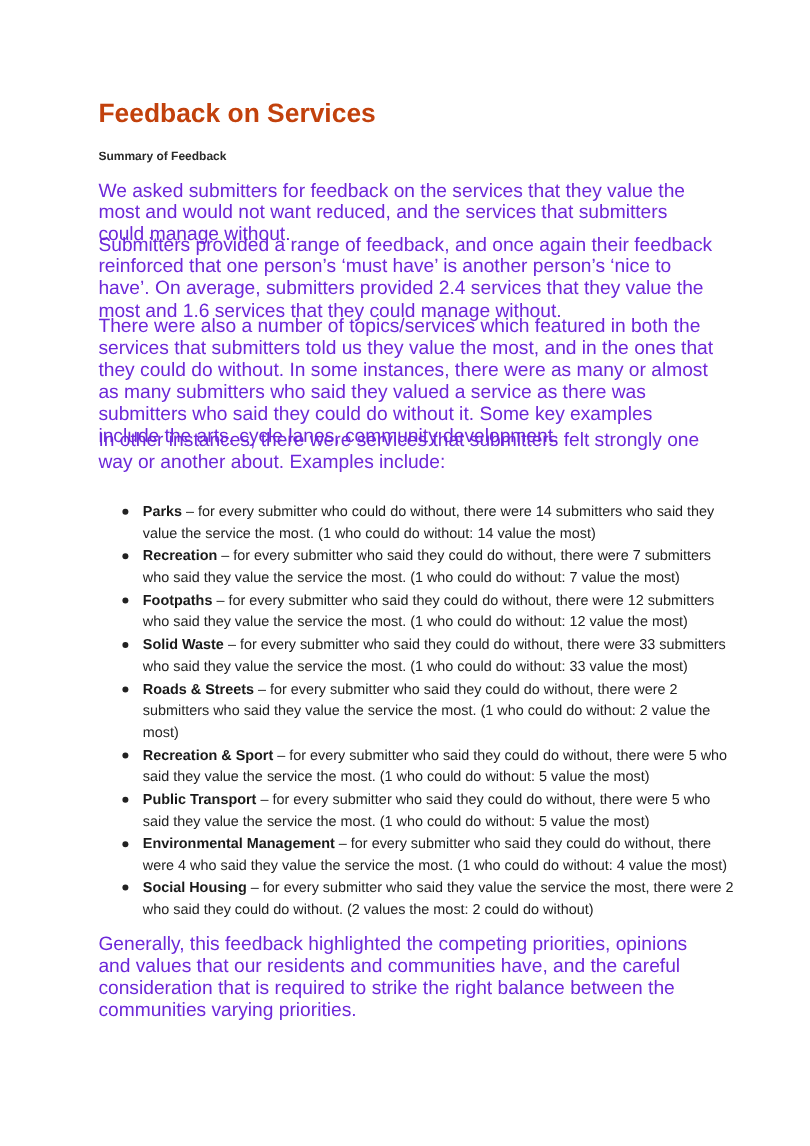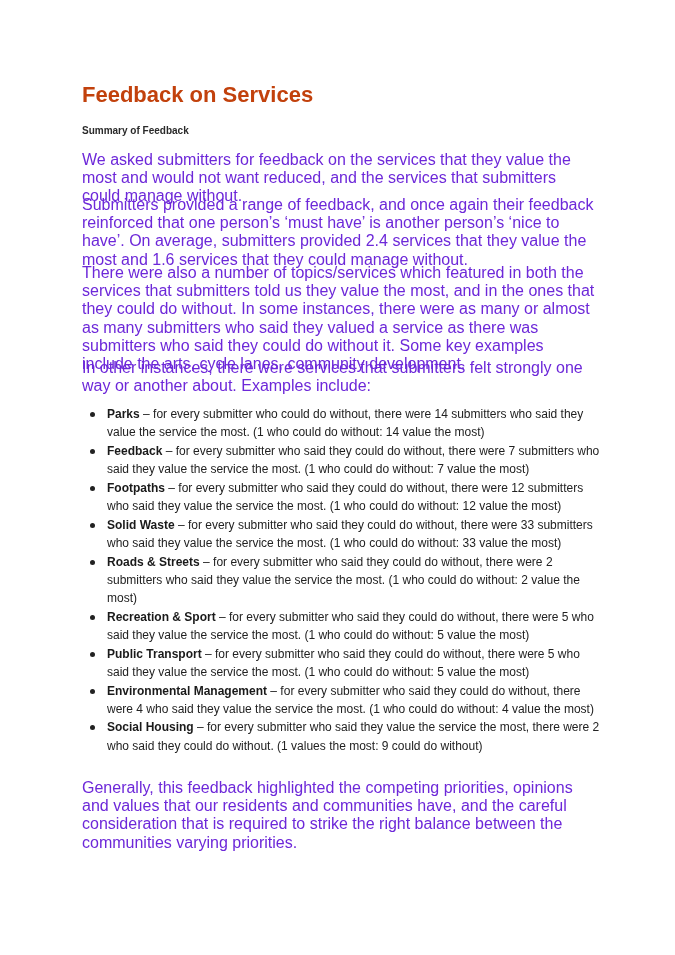--- a/index.html
+++ b/index.html
@@ -55,21 +55,21 @@
     .p2 { top: 196px; }
     .p3 { top: 264px; }
     .p4 { top: 359px; }
     .p5 { top: 779px; }
 
     .bullets {
       position: absolute;
       top: 405px;
       left: 0;
       width: 520px;
-      margin: 0;
+      margin: 12px;
       padding: 0;
       list-style: none;
     }
     .bullet {
       position: relative;
       padding-left: 25px;
       font-size: 12px;
       line-height: 18.2px;
       color: #222;
       margin-bottom: 0.5px;
@@ -100,21 +100,21 @@
   <p class="body-text p3">There were also a number of topics/services which featured in both the services that submitters told us they value the most, and in the ones that they could do without. In some instances, there were as many or almost as many submitters who said they valued a service as there was submitters who said they could do without it. Some key examples include the arts, cycle lanes, community development.</p>
   <p class="body-text p4">In other instances, there were services that submitters felt strongly one way or another about. Examples include:</p>
 
   <ul class="bullets">
     <li class="bullet">
       <span class="bullet-dot"></span>
       <span class="bullet-name">Parks</span><span> – for every submitter who could do without, there were 14 submitters who said they value the service the most. (1 who could do without: 14 value the most)</span>
     </li>
     <li class="bullet">
       <span class="bullet-dot"></span>
-      <span class="bullet-name">Feedback</span><span> – for every submitter who said they could do without, there were 7 submitters who said they value the service the most. (1 who could do without: 7 value the most)</span>
+      <span class="bullet-name">Recreation</span><span> – for every submitter who said they could do without, there were 7 submitters who said they value the service the most. (1 who could do without: 7 value the most)</span>
     </li>
     <li class="bullet">
       <span class="bullet-dot"></span>
       <span class="bullet-name">Footpaths</span><span> – for every submitter who said they could do without, there were 12 submitters who said they value the service the most. (1 who could do without: 12 value the most)</span>
     </li>
     <li class="bullet">
       <span class="bullet-dot"></span>
       <span class="bullet-name">Solid Waste</span><span> – for every submitter who said they could do without, there were 33 submitters who said they value the service the most. (1 who could do without: 33 value the most)</span>
     </li>
     <li class="bullet">
@@ -128,18 +128,18 @@
     <li class="bullet">
       <span class="bullet-dot"></span>
       <span class="bullet-name">Public Transport</span><span> – for every submitter who said they could do without, there were 5 who said they value the service the most. (1 who could do without: 5 value the most)</span>
     </li>
     <li class="bullet">
       <span class="bullet-dot"></span>
       <span class="bullet-name">Environmental Management</span><span> – for every submitter who said they could do without, there were 4 who said they value the service the most. (1 who could do without: 4 value the most)</span>
     </li>
     <li class="bullet">
       <span class="bullet-dot"></span>
-      <span class="bullet-name">Social Housing</span><span> – for every submitter who said they value the service the most, there were 2 who said they could do without. (1 values the most: 9 could do without)</span>
+      <span class="bullet-name">Social Housing</span><span> – for every submitter who said they value the service the most, there were 2 who said they could do without. (2 values the most: 2 could do without)</span>
     </li>
   </ul>
 
   <p class="body-text p5">Generally, this feedback highlighted the competing priorities, opinions and values that our residents and communities have, and the careful consideration that is required to strike the right balance between the communities varying priorities.</p>
 </div>
 
 </body></html>

